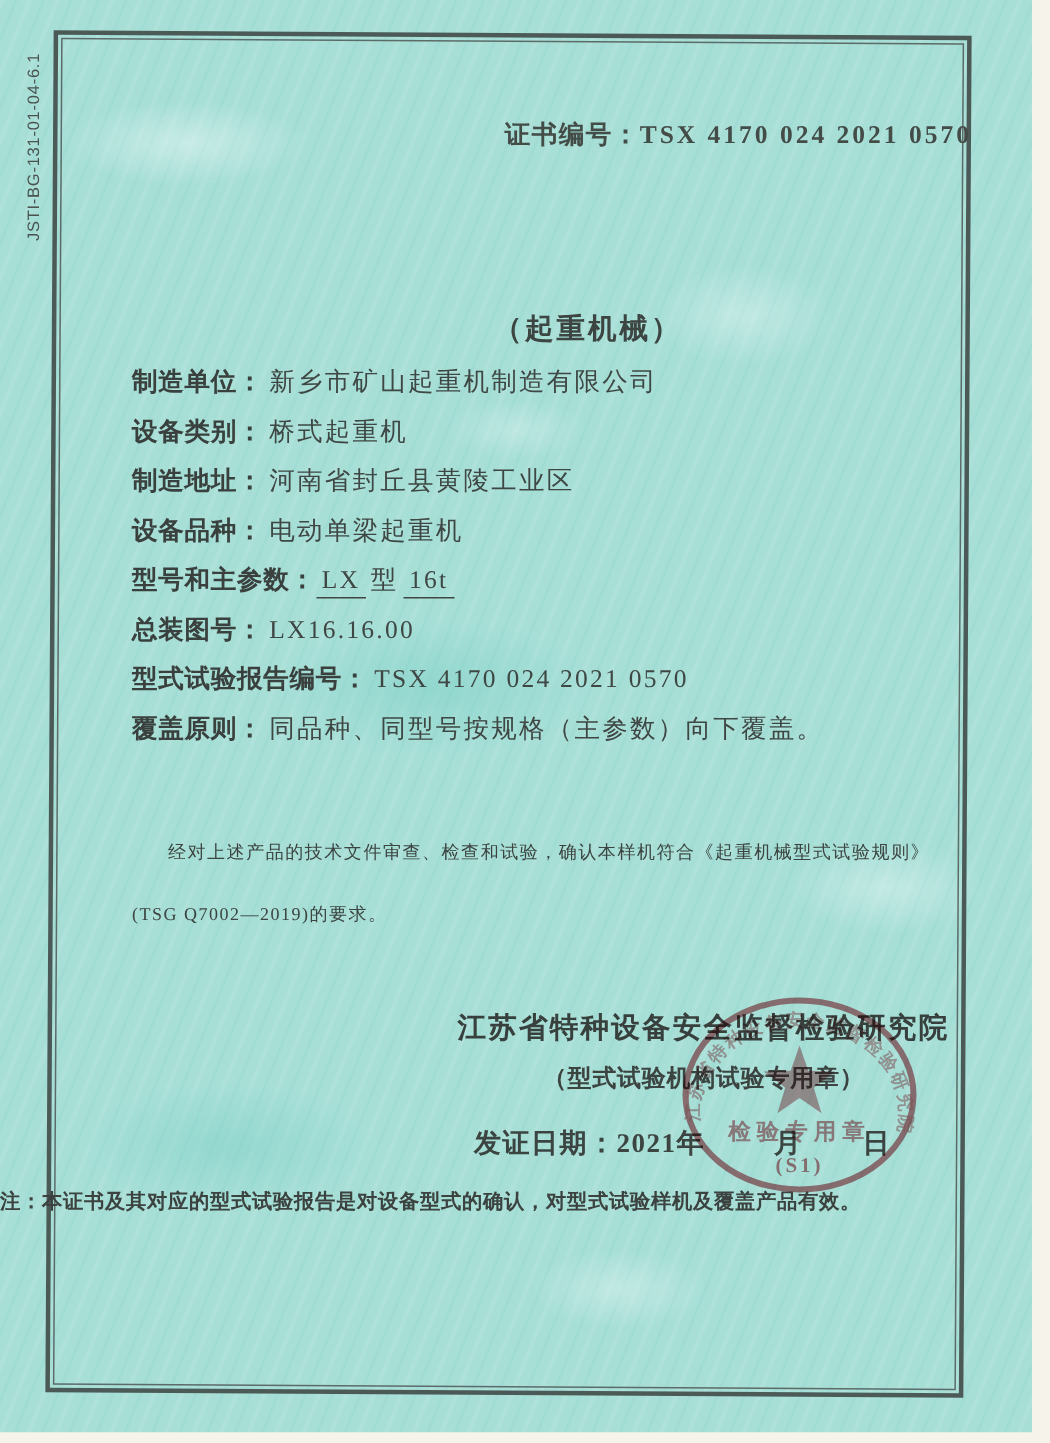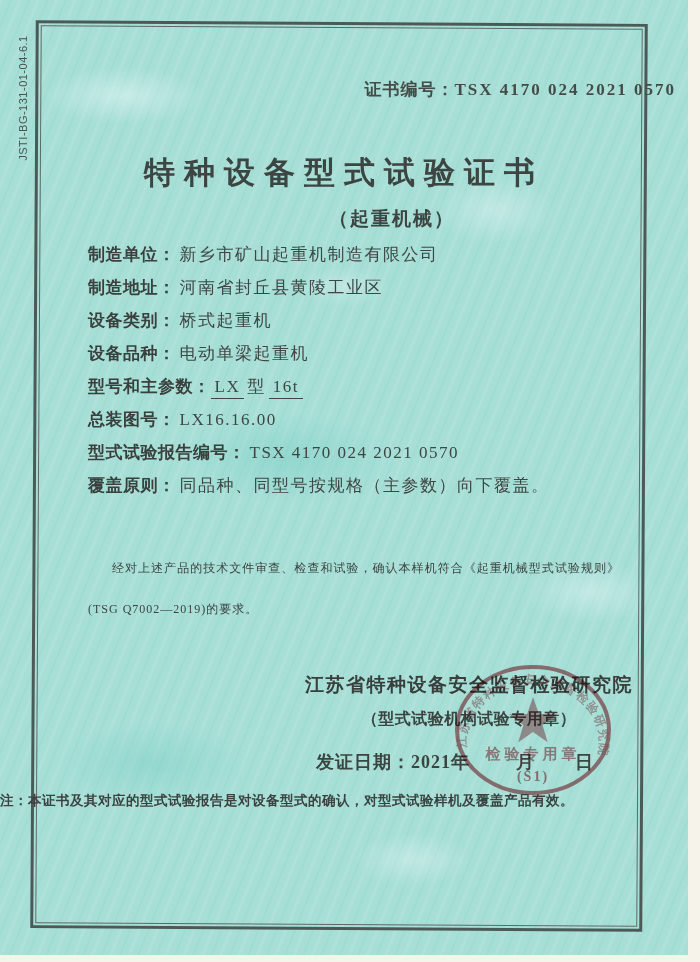--- a/index.html
+++ b/index.html
@@ -40,21 +40,21 @@
     position:absolute; left:-42px; top:92px;
     width:130px;
     transform:rotate(-90deg);
     font-family:"Liberation Sans","DejaVu Sans",sans-serif;
     font-size:11px; letter-spacing:.5px; color:#4a5350;
     text-align:center; white-space:nowrap;
   }
   .cert-no {
     position:absolute; left:0; top:78px; width:648px;
     text-align:right; font-size:17px; color:#444c48;
-    letter-spacing:1px; font-weight:600;margin-left:28px;
+    letter-spacing:1px; font-weight:600;
   }
   .cert-no .num { letter-spacing:2px; font-weight:600; }
   .title {
     position:absolute; left:0; top:152px; width:688px;
     text-align:center; font-size:31px; font-weight:700;
     letter-spacing:9px; color:#3d4542;
   }
   .subtitle {
     position:absolute; left:0; top:206px; width:688px;
     text-align:center; font-size:19px; font-weight:600;
@@ -123,29 +123,28 @@
 <div class="paper">
 
   <div class="side-code">JSTI-BG-131-01-04-6.1</div>
 
   <div class="frame-outer">
     <div class="frame-inner"></div>
   </div>
 
   <div class="cert-no"><span>证书编号：</span><span class="num">TSX 4170 024 2021 0570</span></div>
 
-  <div class="title">特种设备型式试验证书</div>
   <div class="subtitle">（起重机械）</div>
 
   <div class="fields">
     <div class="field-row"><span class="f-label">制造单位：</span><span class="f-value">新乡市矿山起重机制造有限公司</span></div>
 
+    <div class="field-row"><span class="f-label">设备类别：</span><span class="f-value">桥式起重机</span></div>
+
     <div class="field-row"><span class="f-label">制造地址：</span><span class="f-value">河南省封丘县黄陵工业区</span></div>
-
-    <div class="field-row"><span class="f-label">设备类别：</span><span class="f-value">桥式起重机</span></div>
 
     <div class="field-row"><span class="f-label">设备品种：</span><span class="f-value">电动单梁起重机</span></div>
 
     <div class="field-row"><span class="f-label">型号和主参数：</span><span class="f-value u">LX</span><span class="f-value model-sep">型</span><span class="f-value u">16t</span></div>
 
     <div class="field-row gap-lg"><span class="f-label">总装图号：</span><span class="f-value">LX16.16.00</span></div>
 
     <div class="field-row gap-md"><span class="f-label">型式试验报告编号：</span><span class="f-value">TSX 4170 024 2021 0570</span></div>
 
     <div class="field-row"><span class="f-label">覆盖原则：</span><span class="f-value">同品种、同型号按规格（主参数）向下覆盖。</span></div>

